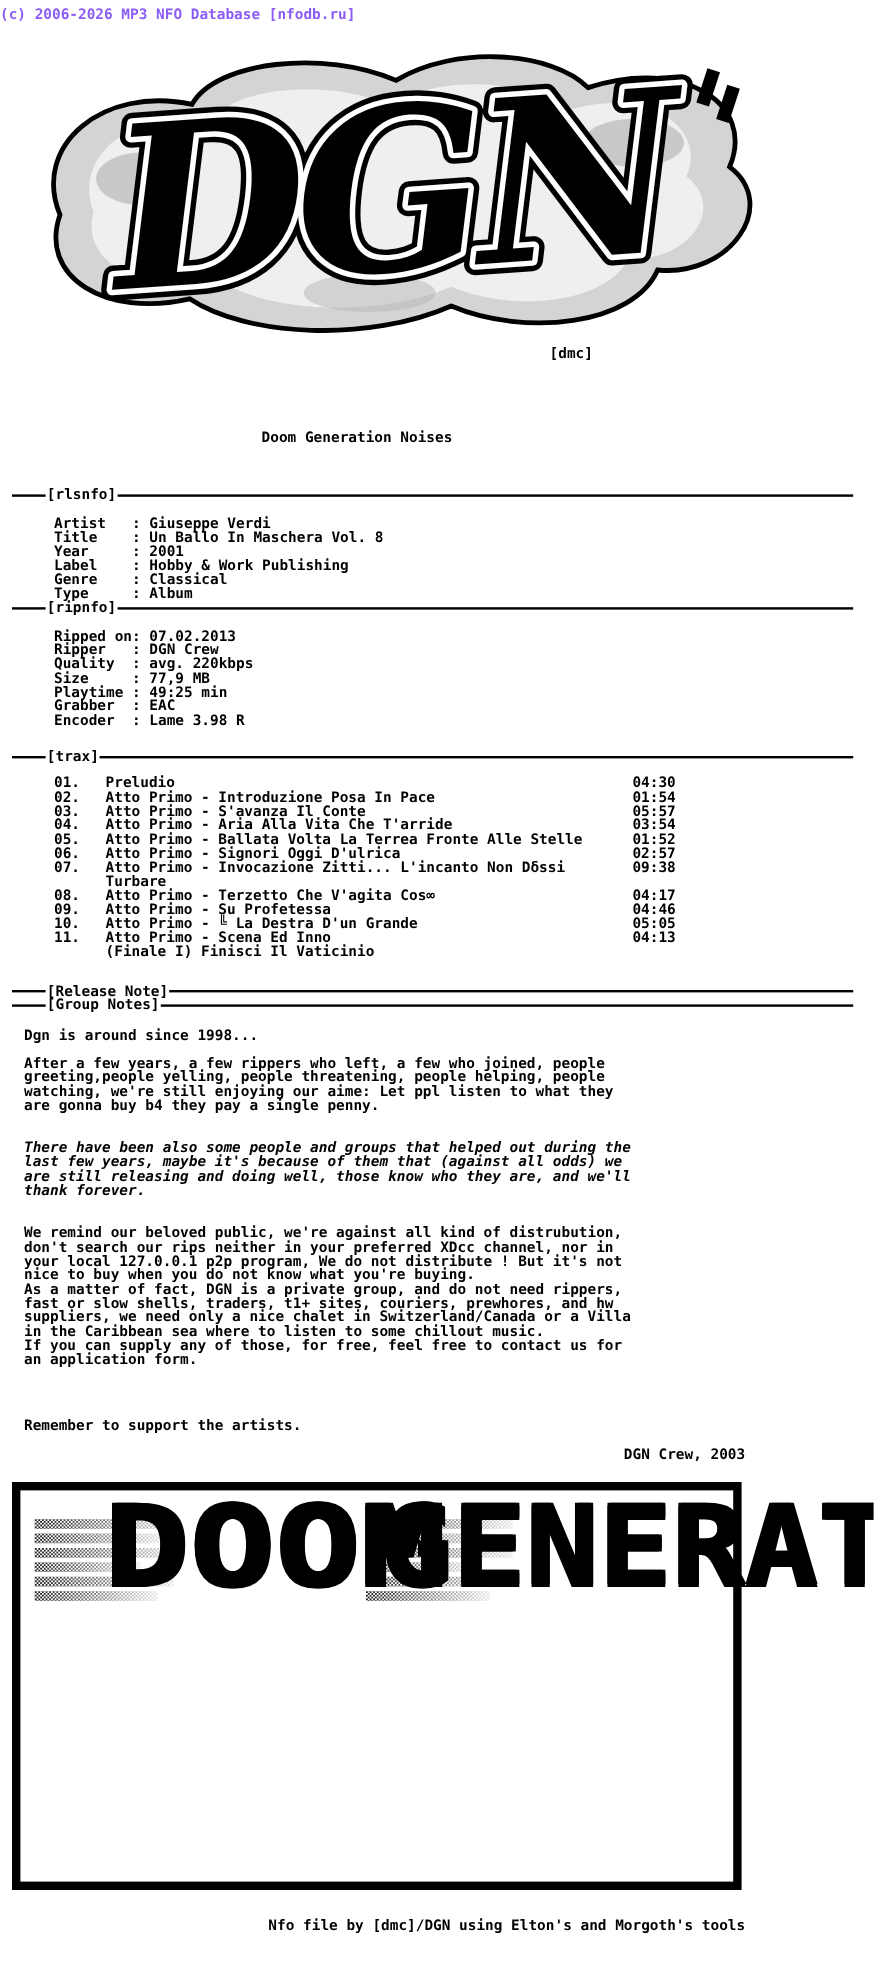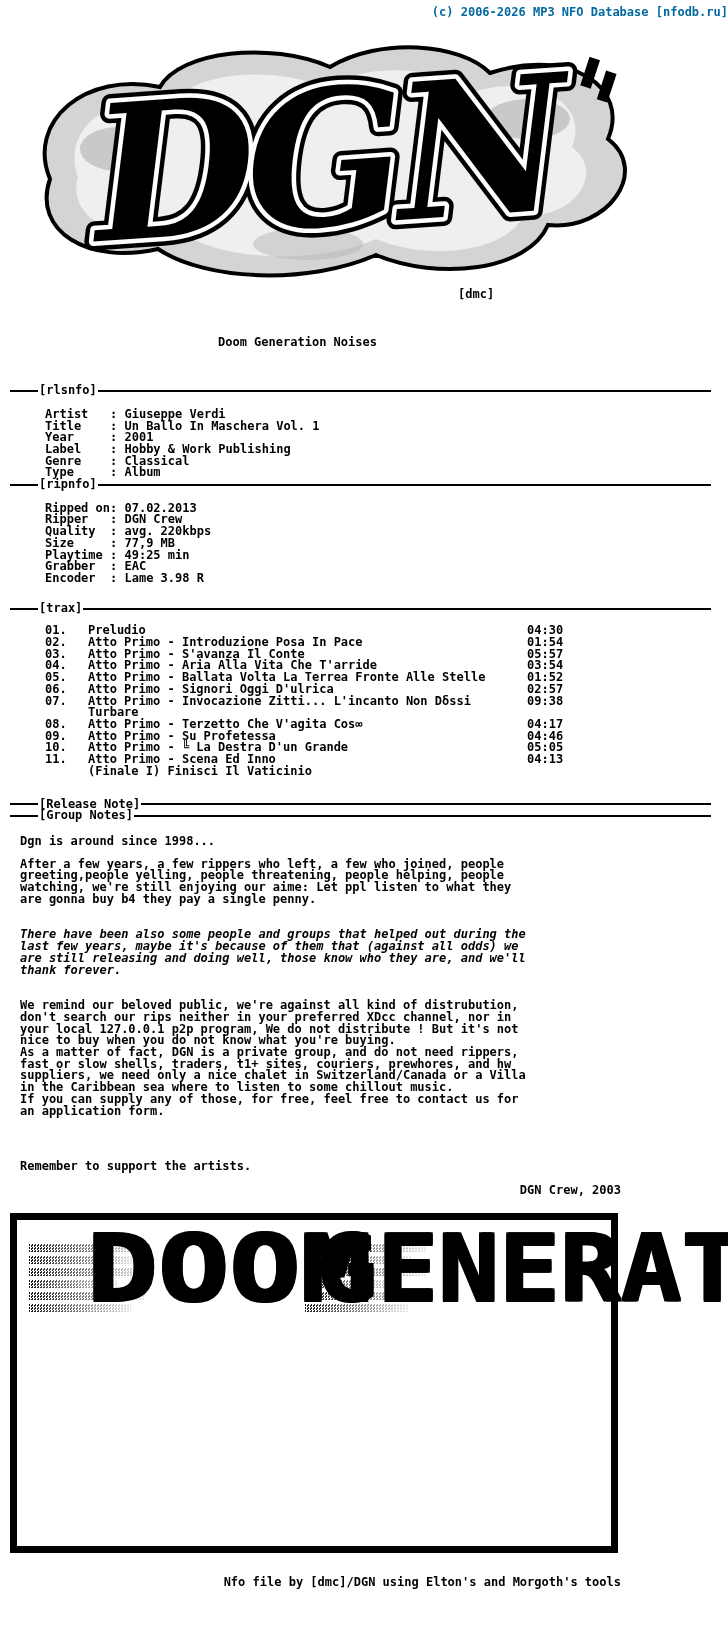--- a/index.html
+++ b/index.html
@@ -2,24 +2,24 @@
 <html><head>
 <meta charset="utf-8">
 <style>
   * { margin:0; padding:0; box-sizing:border-box; }
   html,body { background:#ffffff; }
   body {
     width:728px; height:1644px; overflow:hidden; position:relative;
     font-family:"DejaVu Sans Mono", monospace;
     font-size:12px; line-height:11.7px; font-weight:bold; color:#000;
   }
-  .red-header { color:#0369a1; text-align:right; padding-top:7px; }
+  .red-header { color:#8b5cf6; text-align:left; padding-top:7px; }
   .logo-wrap { margin:10px 0 0 8px; width:640px; height:260px; }
   .dmc-line { padding-left:458px; }
-  .title-line { padding-left:218px; margin-top:37px; }
+  .title-line { padding-left:218px; margin-top:59px; }
 
   .sec { display:flex; align-items:center; margin-left:10px; margin-right:17px; }
   .sec::before { content:""; width:28px; border-top:2px solid #000; }
   .sec::after  { content:""; flex:1;    border-top:2px solid #000; }
   .sec .lbl { padding:0 1px; }
   .sec-rls   { margin-top:36px; }
   .sec-rip   { }
   .sec-trax  { margin-top:18px; }
   .sec-relnote { margin-top:21px; }
   .sec-group { }
@@ -107,21 +107,21 @@
 </div>
 <div class="fields">
   <div class="frow">
       <span class="flabel">Artist</span>
       <span class="fsep">: </span>
       <span class="fvalue">Giuseppe Verdi</span>
     </div>
   <div class="frow">
       <span class="flabel">Title</span>
       <span class="fsep">: </span>
-      <span class="fvalue">Un Ballo In Maschera Vol. 1</span>
+      <span class="fvalue">Un Ballo In Maschera Vol. 8</span>
     </div>
   <div class="frow">
       <span class="flabel">Year</span>
       <span class="fsep">: </span>
       <span class="fvalue">2001</span>
     </div>
   <div class="frow">
       <span class="flabel">Label</span>
       <span class="fsep">: </span>
       <span class="fvalue">Hobby &amp; Work Publishing</span>

